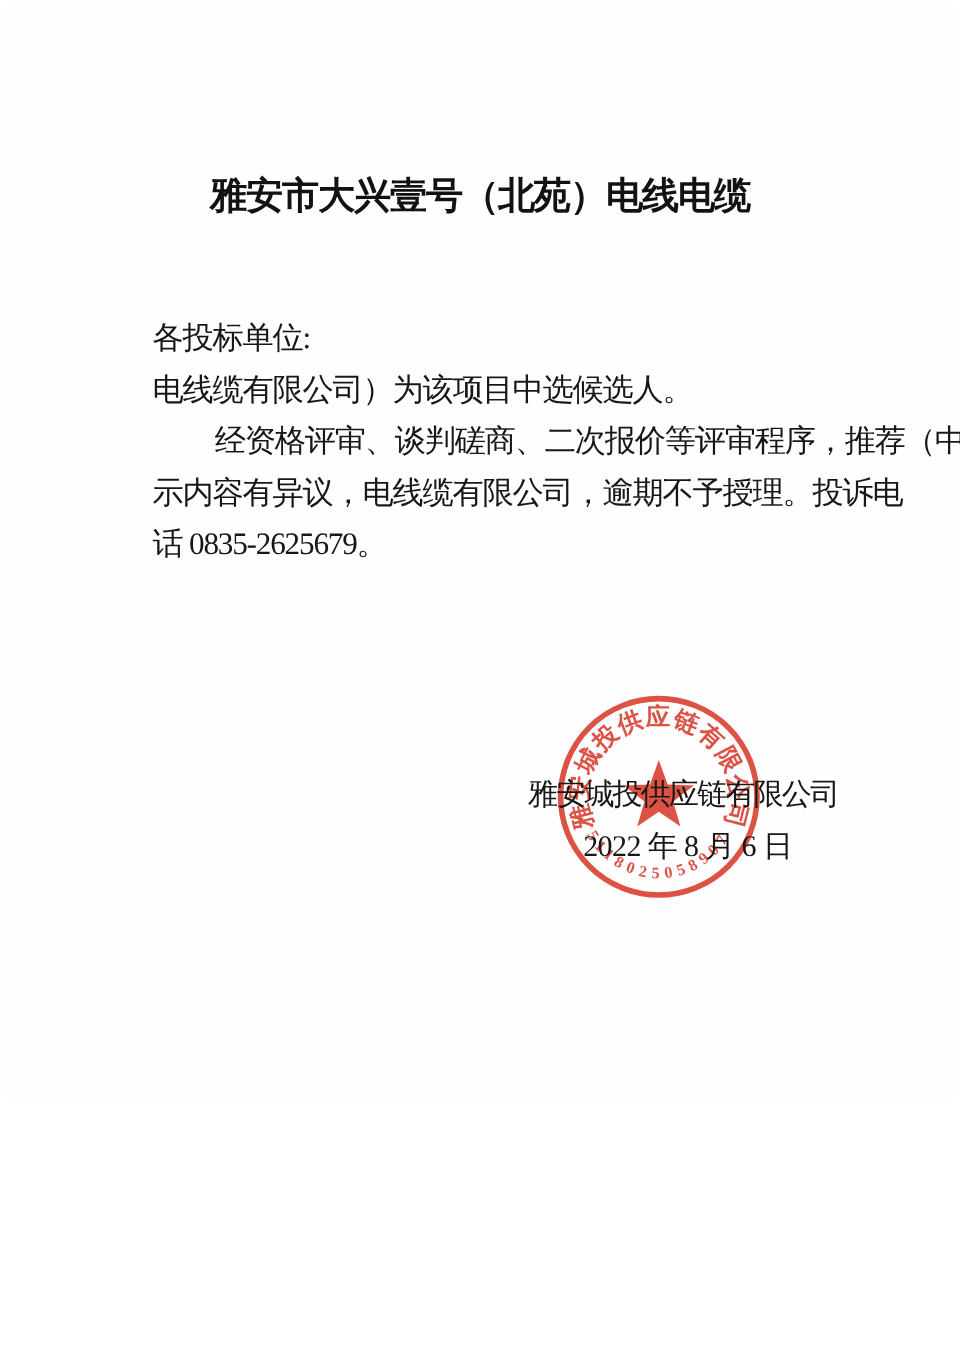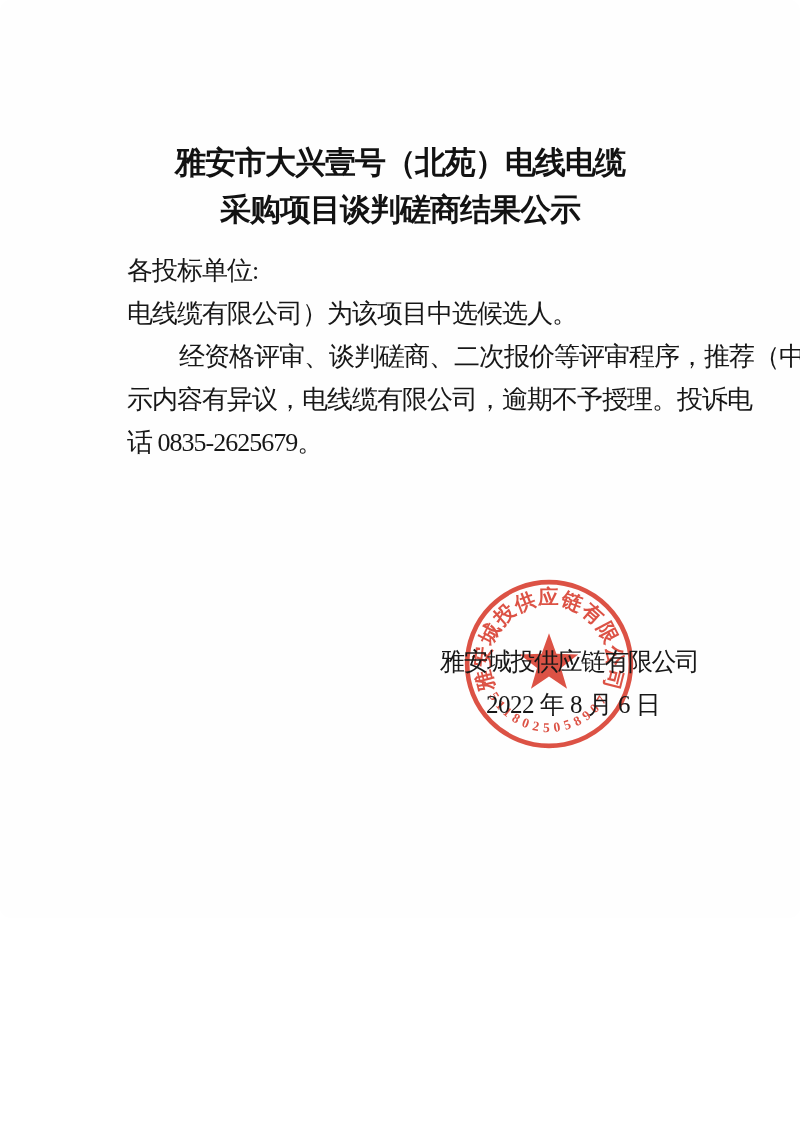--- a/index.html
+++ b/index.html
@@ -23,21 +23,21 @@
     text-align: center;
     font-family: "Liberation Sans", "DejaVu Sans", sans-serif;
     font-weight: 700;
     font-size: 31px;
     line-height: 47px;
     letter-spacing: -1px;
     color: #121212;
   }
   .body-block {
     position: absolute;
-    top: 249px;
+    top: 260px;
     left: 127px;
     width: 560px;
     font-size: 26px;
     line-height: 43px;
     letter-spacing: -1px;
     color: #171717;
   }
   .line { white-space: nowrap; }
   .line.indent { padding-left: 52px; }
   .sig-company {
@@ -93,21 +93,20 @@
     z-index: 4;
   }
 </style>
 </head>
 <body>
 
 <div class="page">
 
   <div class="title">
     <div>雅安市大兴壹号（北苑）电线电缆</div>
-    <div>采购项目谈判磋商结果公示</div>
   </div>
 
   <div class="body-block">
     <div class="line">各投标单位:</div>
     <div class="line">电线缆有限公司）为该项目中选候选人。</div>
     <div class="line indent">经资格评审、谈判磋商、二次报价等评审程序，推荐（中</div>
     <div class="line">示内容有异议，电线缆有限公司，逾期不予授理。投诉电</div>
     <div class="line">话 0835-2625679。</div>
   </div>
 

